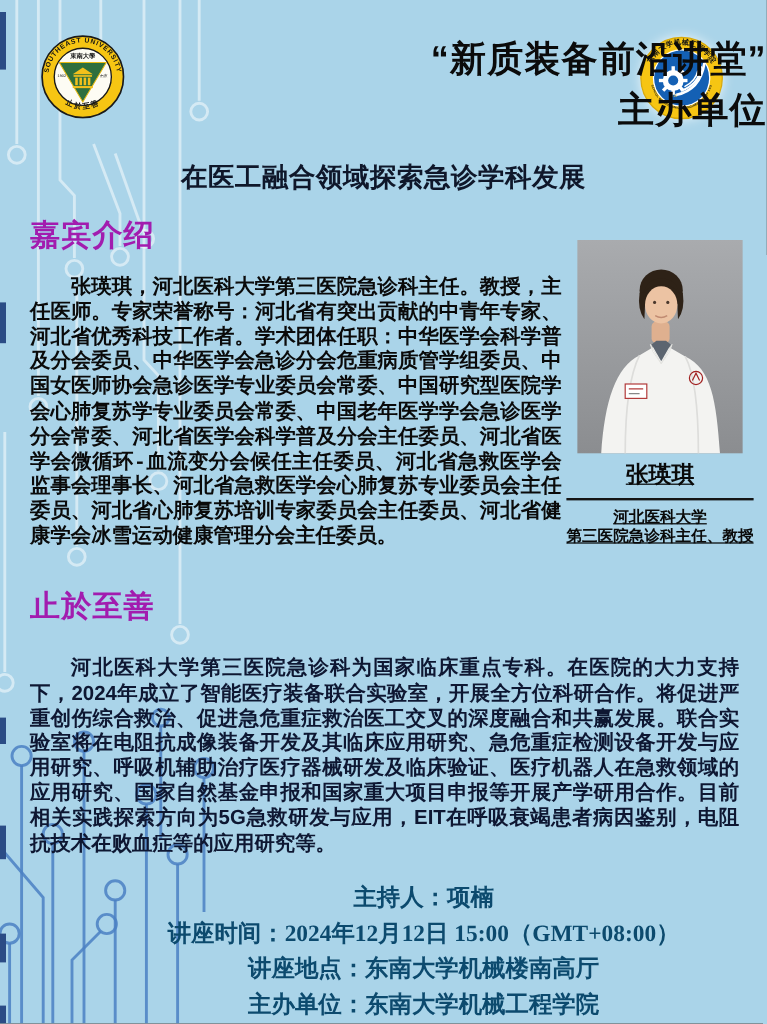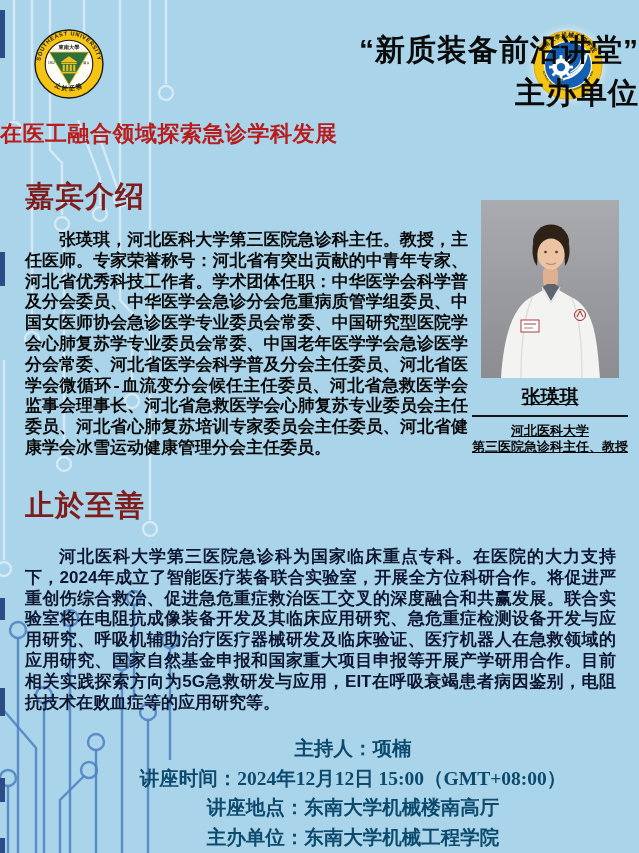--- a/index.html
+++ b/index.html
@@ -10,26 +10,26 @@
   }
   #bg-circuit{position:absolute;left:0;top:0;pointer-events:none;}
   .logo{position:absolute;width:70px;height:70px;}
   #logo-seu{left:34px;top:29px;}
   #logo-sme{left:533px;top:30px;filter:drop-shadow(0 0 5px rgba(255,255,255,.75));}
   .title-block{
     position:absolute;left:0;top:28px;width:639px;text-align:right;
     font-size:30px;font-weight:700;color:#0b0b0b;line-height:43px;letter-spacing:1px;
   }
   .subtitle{
-    position:absolute;left:0;top:119px;width:639px;
-    font-size:22px;font-weight:700;color:#b91c1c;line-height:29px;letter-spacing:.5px;
+    position:absolute;left:0;top:133px;width:639px;text-align:center;
+    font-size:22px;font-weight:700;color:#0f172a;line-height:29px;letter-spacing:.5px;
   }
   .section-heading{
     position:absolute;left:25px;
-    font-size:29px;font-weight:700;color:#7f1d1d;line-height:34px;letter-spacing:1px;
+    font-size:25px;font-weight:700;color:#a21caf;line-height:34px;letter-spacing:1px;
   }
   #guest-heading{top:179px;}
   #abstract-heading{top:488px;}
   .body-par{
     position:absolute;left:25px;
     font-size:17px;font-weight:700;line-height:20.8px;
     text-align:justify;text-indent:2em;color:#0a0a0a;
   }
   #guest-bio{top:231px;width:443px;font-family:Liberation Mono, monospace;}
   #abstract-text{top:547px;width:591px;color:#0e1732;}

